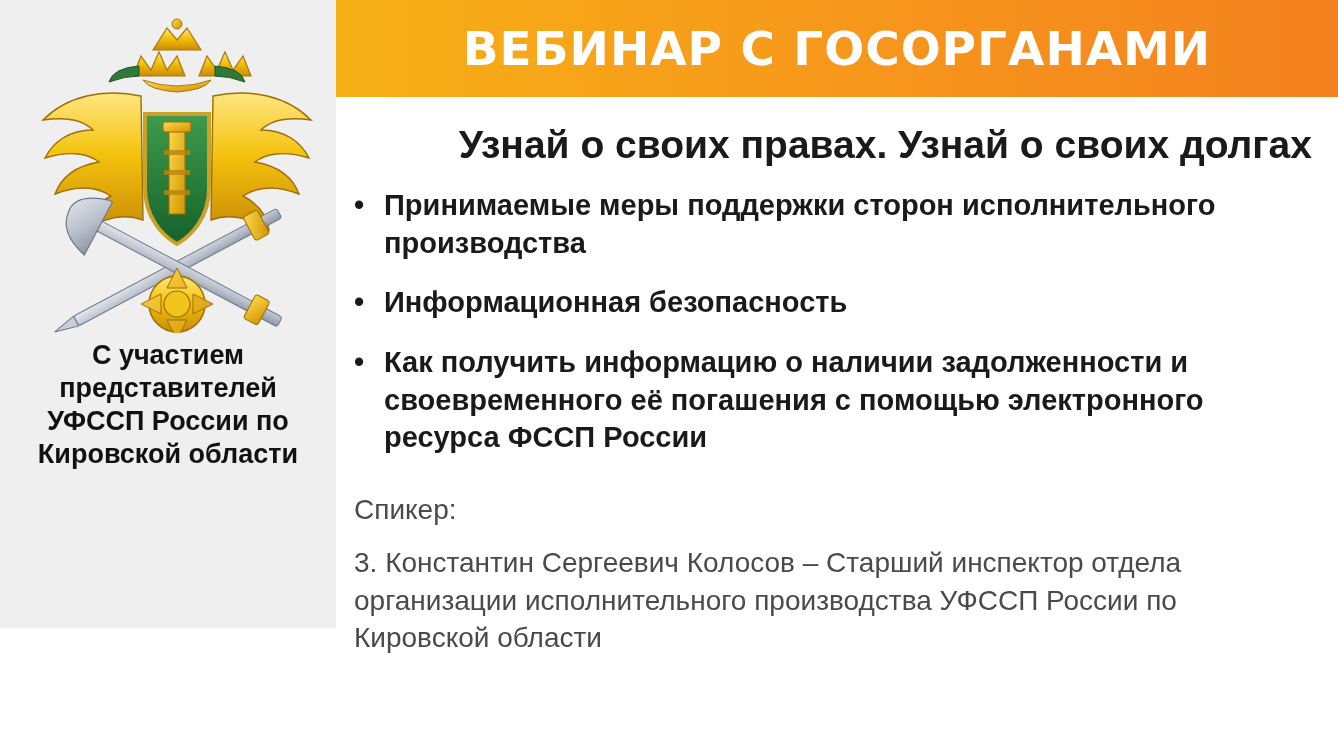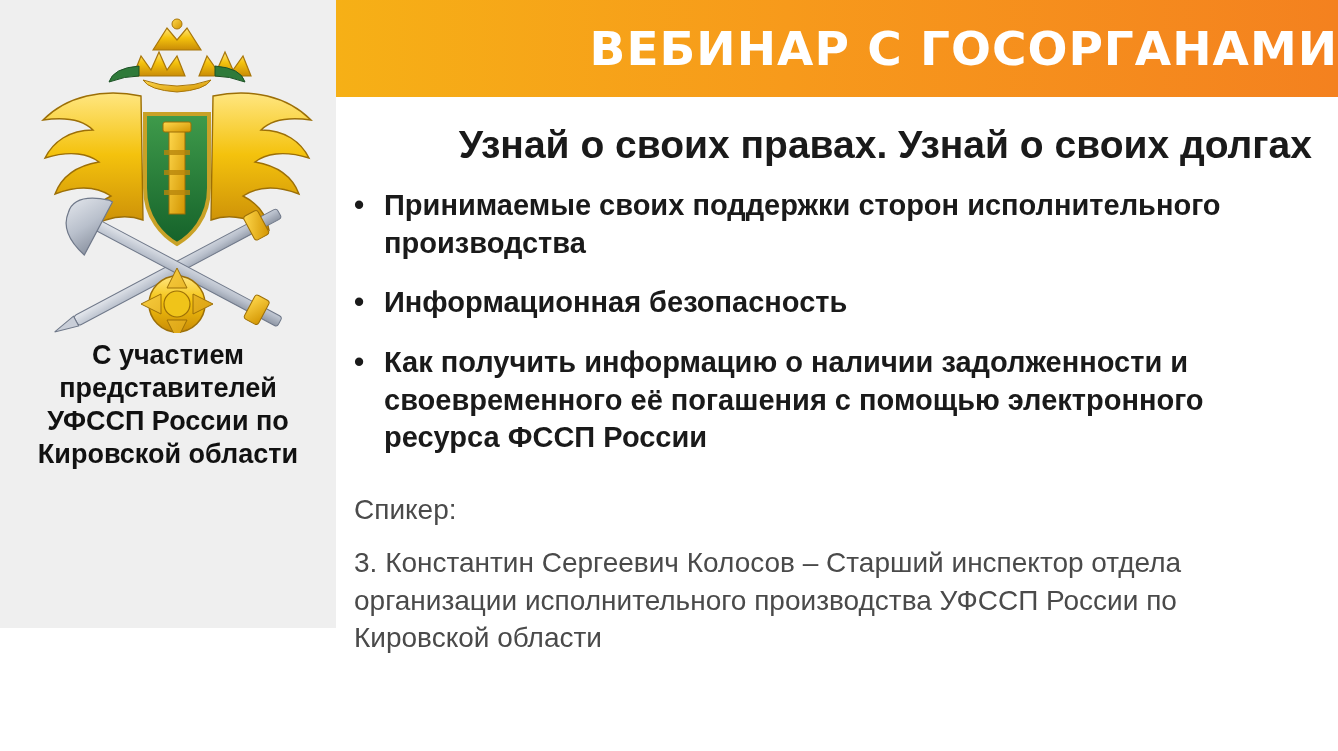--- a/index.html
+++ b/index.html
@@ -63,21 +63,21 @@
     flex: 1 1 auto;
     position: relative;
     background: #ffffff;
   }
 
   .banner {
     height: 97px;
     background: linear-gradient(to right, #f6b016 0%, #f79a1b 45%, #f4811f 100%);
     display: flex;
     align-items: center;
-    justify-content: flex-end;
+    justify-content: center;
   }
   .banner-text {
     color: #ffffff;
     font-size: 47px;
     font-weight: bold;
     letter-spacing: 1px;
     text-transform: uppercase;
     font-family: "DejaVu Sans", sans-serif;
     white-space: nowrap;
   }
@@ -302,21 +302,21 @@
       <div class="banner-text">ВЕБИНАР С ГОСОРГАНАМИ</div>
     </div>
 
     <div class="content">
 
       <div class="slide-title">Узнай о своих правах. Узнай о своих долгах</div>
 
       <ul class="bullets">
         <li class="bullet">
           <span class="dot">•</span>
-          <span class="btext">Принимаемые своих поддержки сторон исполнительного производства</span>
+          <span class="btext">Принимаемые меры поддержки сторон исполнительного производства</span>
         </li>
         <li class="bullet">
           <span class="dot">•</span>
           <span class="btext">Информационная безопасность</span>
         </li>
         <li class="bullet">
           <span class="dot">•</span>
           <span class="btext">Как получить информацию о наличии задолженности и своевременного её погашения с помощью электронного ресурса ФССП России</span>
         </li>
       </ul>

